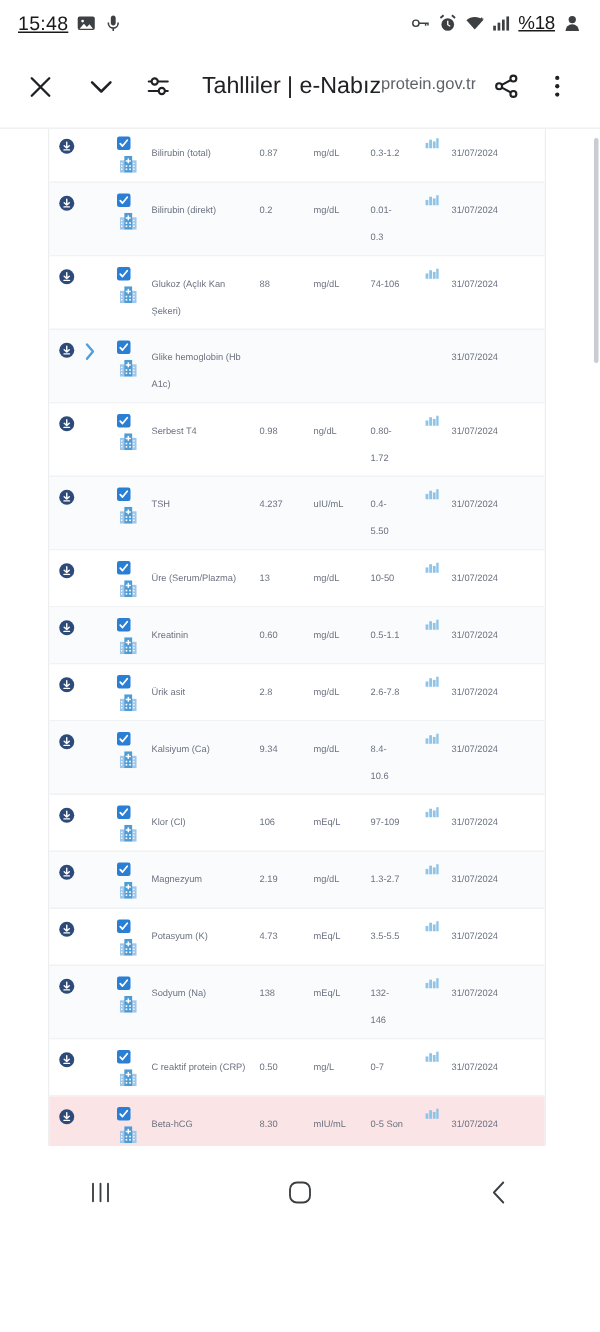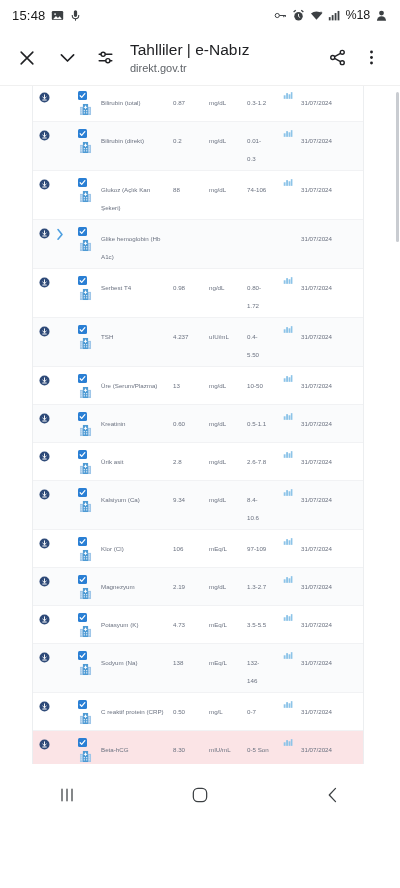--- a/index.html
+++ b/index.html
@@ -10,20 +10,21 @@
     overflow: hidden;
   }
 
   
   .statusbar {
     height: 30px; width: 100%;
     display: flex; align-items: center;
     padding: 0 12px;
     background: #ffffff;
     color: #1a1a1a;
+    text-decoration: underline;
   }
   .sb-left { display: flex; align-items: center; gap: 5px; }
   .sb-time { font-size: 13px; font-weight: 400; letter-spacing: .2px; }
   .sb-right { margin-left: auto; display: flex; align-items: center; gap: 5px; }
   .sb-ico { width: 13px; height: 13px; display: inline-block; }
   .sb-ico svg { width: 100%; height: 100%; display: block; }
   .sb-batt { font-size: 12.5px; letter-spacing: -.2px; }
 
   
   .appbar {
@@ -37,21 +38,21 @@
     display: flex; align-items: center; justify-content: center;
     flex: 0 0 auto;
     color: #202124;
   }
   .ab-btn svg { display: block; }
   .ab-gap1 { width: 10px; flex: 0 0 auto; }
   .ab-gap2 { width: 8px; flex: 0 0 auto; }
   .ab-titlewrap {
     flex: 1 1 auto; min-width: 0;
     padding-left: 10px;
-    display: flex; flex-direction: column; justify-content: center;
+    display: flex; flex-direction: row; justify-content: center;
   }
   .ab-title {
     font-size: 15.5px; color: #202124; line-height: 1.25;
     white-space: nowrap; overflow: hidden; text-overflow: ellipsis;
   }
   .ab-url {
     font-size: 11px; color: #5f6368; line-height: 1.3; margin-top: 1px;
     white-space: nowrap; overflow: hidden; text-overflow: ellipsis;
   }
   .ab-right { display: flex; align-items: center; gap: 4px; flex: 0 0 auto; }
@@ -224,21 +225,21 @@
   <div class="ab-gap2"></div>
   <div class="ab-btn">
     <svg width="19" height="19" viewBox="0 0 24 24">
       <path d="M4 8h16M4 16h16" stroke="#202124" stroke-width="1.8" stroke-linecap="round"></path>
       <circle cx="9" cy="8" r="2.6" fill="#fff" stroke="#202124" stroke-width="1.8"></circle>
       <circle cx="15" cy="16" r="2.6" fill="#fff" stroke="#202124" stroke-width="1.8"></circle>
     </svg>
   </div>
   <div class="ab-titlewrap">
     <div class="ab-title">Tahlliler | e-Nabız</div>
-    <div class="ab-url">direkt.gov.tr</div>
+    <div class="ab-url">protein.gov.tr</div>
   </div>
   <div class="ab-right">
     <div class="ab-btn">
       <svg width="19" height="19" viewBox="0 0 24 24">
         <circle cx="18" cy="5.5" r="2.5" fill="none" stroke="#202124" stroke-width="1.8"></circle>
         <circle cx="6" cy="12" r="2.5" fill="none" stroke="#202124" stroke-width="1.8"></circle>
         <circle cx="18" cy="18.5" r="2.5" fill="none" stroke="#202124" stroke-width="1.8"></circle>
         <path d="M8.3 10.8l7.5-4M8.3 13.2l7.5 4" stroke="#202124" stroke-width="1.8"></path>
       </svg>
     </div>

